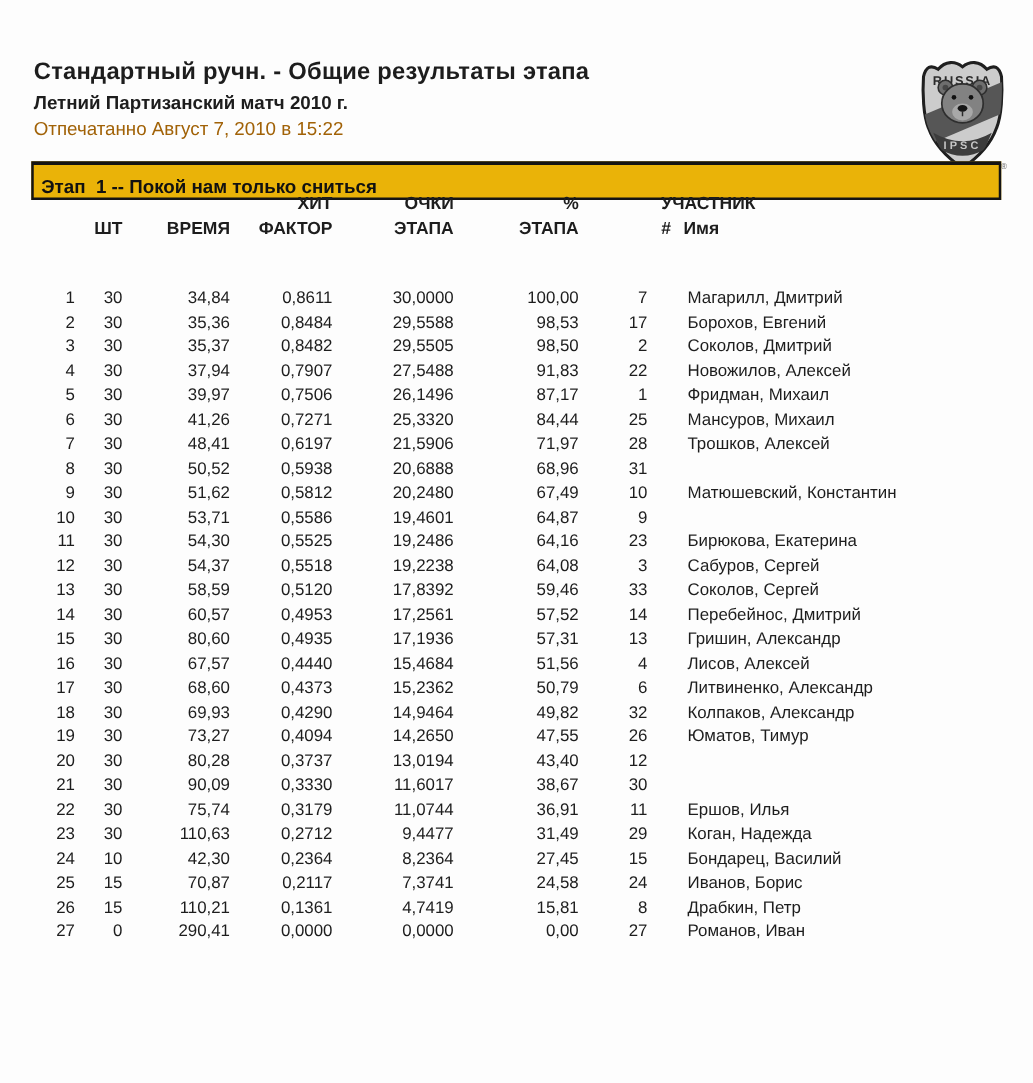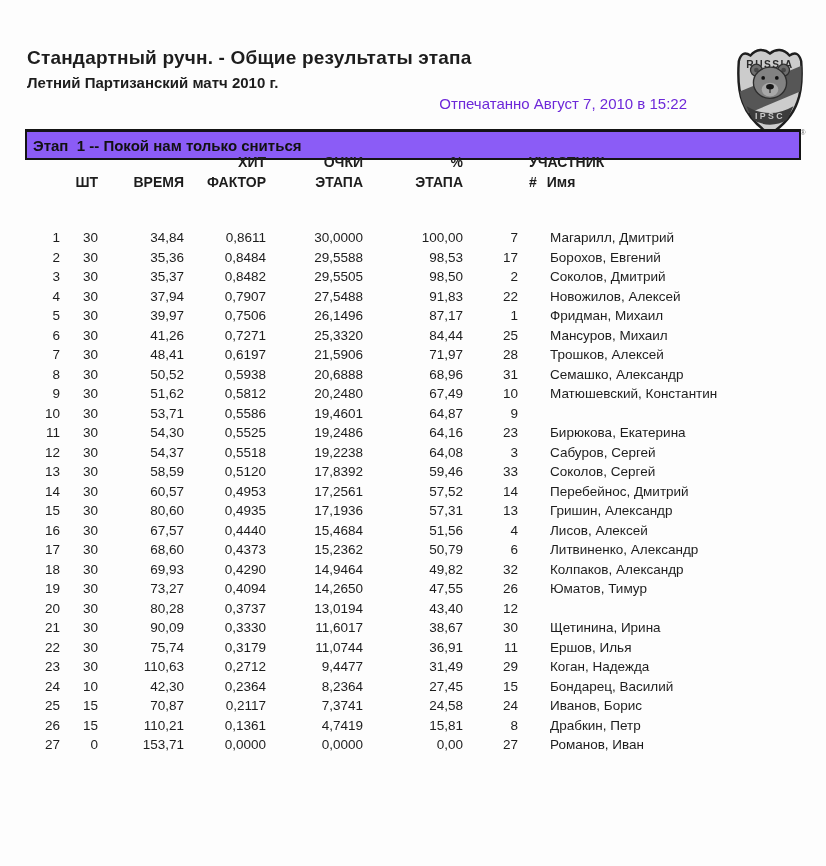--- a/index.html
+++ b/index.html
@@ -10,32 +10,32 @@
     color:#1d1d1d;
     position:relative;
     overflow:hidden;
   }
   .page { position:absolute; inset:0; }
 
   
   .doc-header { position:absolute; left:27px; top:46px; width:660px; }
   .doc-title   { font-size:19px; font-weight:bold; letter-spacing:0.2px; line-height:23px; }
   .doc-subtitle{ font-size:15px; font-weight:bold; line-height:19px; margin-top:4px; }
-  .doc-printed { font-size:15px; line-height:19px; margin-top:2px; color:#6d28d9;text-align:right; }
+  .doc-printed { font-size:15px; line-height:19px; margin-top:2px; color:#a16207; }
 
   
   .logo { position:absolute; left:731px; top:45px; width:78px; height:95px; }
 
   
   .stage-bar {
     position:absolute; left:25px; top:129px; width:776px; height:31px;
-    background:#8b5cf6;
+    background:#eab308;
     border:2px solid #141414; border-top-width:3px;
     box-sizing:border-box;
-    display:flex; align-items:center;
+    display:flex; align-items:flex-end;
     padding-left:6px;
   }
   .stage-bar span { font-size:15px; font-weight:bold; white-space:pre; color:#111; }
 
   
   .thead, .tbody { position:absolute; left:25px; width:776px; }
   .thead { top:153px; }
   .tbody { top:228px; }
 
   .trow {
@@ -195,21 +195,20 @@
       <div class="c name">Трошков, Алексей</div>
     </div>
       <div class="trow">
       <div class="c rank">8</div>
       <div class="c shots">30</div>
       <div class="c time">50,52</div>
       <div class="c factor">0,5938</div>
       <div class="c points">20,6888</div>
       <div class="c percent">68,96</div>
       <div class="c num">31</div>
-      <div class="c name">Семашко, Александр</div>
     </div>
       <div class="trow">
       <div class="c rank">9</div>
       <div class="c shots">30</div>
       <div class="c time">51,62</div>
       <div class="c factor">0,5812</div>
       <div class="c points">20,2480</div>
       <div class="c percent">67,49</div>
       <div class="c num">10</div>
       <div class="c name">Матюшевский, Константин</div>
@@ -323,21 +322,20 @@
       <div class="c num">12</div>
     </div>
       <div class="trow">
       <div class="c rank">21</div>
       <div class="c shots">30</div>
       <div class="c time">90,09</div>
       <div class="c factor">0,3330</div>
       <div class="c points">11,6017</div>
       <div class="c percent">38,67</div>
       <div class="c num">30</div>
-      <div class="c name">Щетинина, Ирина</div>
     </div>
       <div class="trow">
       <div class="c rank">22</div>
       <div class="c shots">30</div>
       <div class="c time">75,74</div>
       <div class="c factor">0,3179</div>
       <div class="c points">11,0744</div>
       <div class="c percent">36,91</div>
       <div class="c num">11</div>
       <div class="c name">Ершов, Илья</div>
@@ -378,21 +376,21 @@
       <div class="c time">110,21</div>
       <div class="c factor">0,1361</div>
       <div class="c points">4,7419</div>
       <div class="c percent">15,81</div>
       <div class="c num">8</div>
       <div class="c name">Драбкин, Петр</div>
     </div>
       <div class="trow">
       <div class="c rank">27</div>
       <div class="c shots">0</div>
-      <div class="c time">153,71</div>
+      <div class="c time">290,41</div>
       <div class="c factor">0,0000</div>
       <div class="c points">0,0000</div>
       <div class="c percent">0,00</div>
       <div class="c num">27</div>
       <div class="c name">Романов, Иван</div>
     </div>
     </div>
 
 </div>
 

